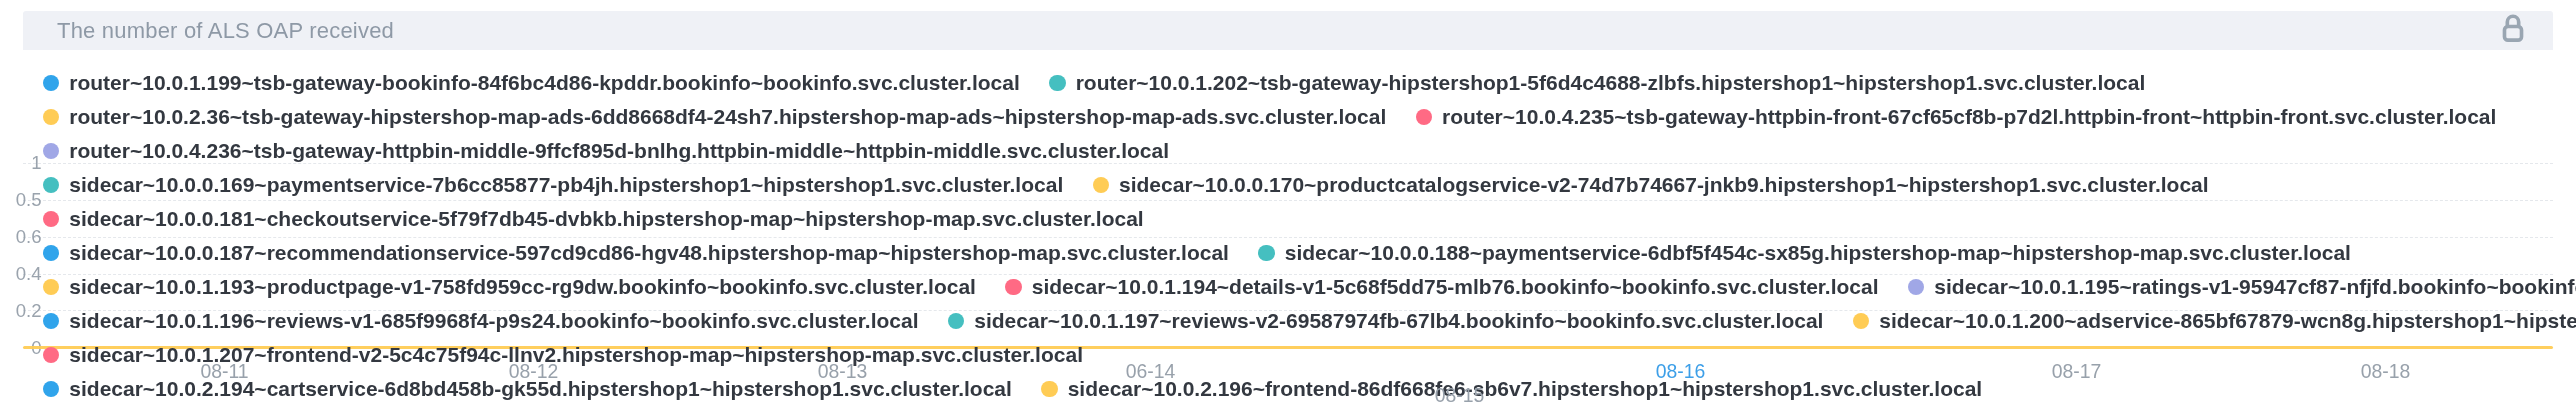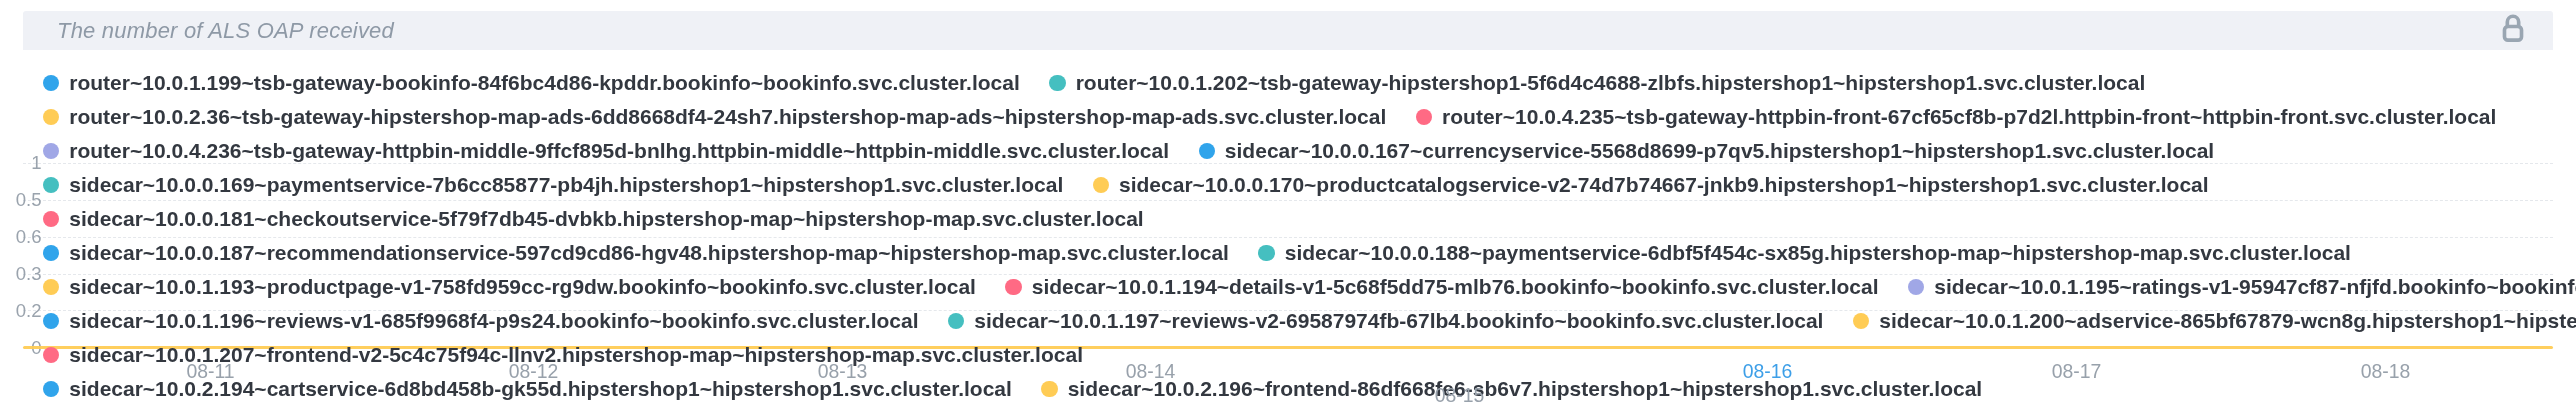--- a/index.html
+++ b/index.html
@@ -19,21 +19,20 @@
     border-radius: 3.1px 3.1px 0 0;
     display: flex;
     align-items: center;
     justify-content: space-between;
     padding: 0 23px 0 34px;
   }
   .panel-title {
     font-size: 22px;
     color: #8e99a6;
     letter-spacing: 0.2px;
-    font-style: italic;
   }
   .lock-btn {
     background: none; border: none; cursor: pointer;
     display: flex; align-items: center; justify-content: center;
     width: 34px; height: 34px;
   }
   .gridline {
     position: absolute;
     left: 23px; right: 23px; height: 0;
     border-top: 1.6px dashed #e5e8ec;
@@ -111,21 +110,21 @@
       <div class="gridline" style="top: 347px;"></div>
       <div class="gridline" style="top: 310px;"></div>
       <div class="gridline" style="top: 274px;"></div>
       <div class="gridline" style="top: 237px;"></div>
       <div class="gridline" style="top: 200px;"></div>
       <div class="gridline" style="top: 163px;"></div>
     </div>
   <div id="yaxis-layer">
       <div class="y-label" style="top: 337px;">0</div>
       <div class="y-label" style="top: 300px;">0.2</div>
-      <div class="y-label" style="top: 263px;">0.3</div>
+      <div class="y-label" style="top: 263px;">0.4</div>
       <div class="y-label" style="top: 226px; text-align: right;">0.6</div>
       <div class="y-label" style="top: 189px;">0.5</div>
       <div class="y-label" style="top: 152px;">1</div>
     </div>
 
   <div class="series-line" id="flat-line" style="top: 346px; background: rgb(255, 204, 85);"></div>
 
   <div class="legend" id="legend">
       <div class="legend-row">
         <div class="legend-item">
@@ -145,24 +144,20 @@
         <div class="legend-item">
           <span class="legend-dot" style="background: rgb(255, 106, 132);"></span>
           <span class="legend-label">router~10.0.4.235~tsb-gateway-httpbin-front-67cf65cf8b-p7d2l.httpbin-front~httpbin-front.svc.cluster.local</span>
         </div>
       </div>
       <div class="legend-row">
         <div class="legend-item">
           <span class="legend-dot" style="background: rgb(160, 167, 230);"></span>
           <span class="legend-label">router~10.0.4.236~tsb-gateway-httpbin-middle-9ffcf895d-bnlhg.httpbin-middle~httpbin-middle.svc.cluster.local</span>
         </div>
-        <div class="legend-item">
-          <span class="legend-dot" style="background: rgb(48, 164, 235);"></span>
-          <span class="legend-label">sidecar~10.0.0.167~currencyservice-5568d8699-p7qv5.hipstershop1~hipstershop1.svc.cluster.local</span>
-        </div>
       </div>
       <div class="legend-row">
         <div class="legend-item">
           <span class="legend-dot" style="background: rgb(69, 191, 192);"></span>
           <span class="legend-label">sidecar~10.0.0.169~paymentservice-7b6cc85877-pb4jh.hipstershop1~hipstershop1.svc.cluster.local</span>
         </div>
         <div class="legend-item">
           <span class="legend-dot" style="background: rgb(255, 204, 85);"></span>
           <span class="legend-label">sidecar~10.0.0.170~productcatalogservice-v2-74d7b74667-jnkb9.hipstershop1~hipstershop1.svc.cluster.local</span>
         </div>
@@ -223,24 +218,24 @@
           <span class="legend-label">sidecar~10.0.2.194~cartservice-6d8bd458b-gk55d.hipstershop1~hipstershop1.svc.cluster.local</span>
         </div>
         <div class="legend-item">
           <span class="legend-dot" style="background: rgb(255, 204, 85);"></span>
           <span class="legend-label">sidecar~10.0.2.196~frontend-86df668fe6-sb6v7.hipstershop1~hipstershop1.svc.cluster.local</span>
         </div>
       </div>
     </div>
 
   <div class="x-axis" id="xaxis">
-      <div class="x-label" style="left: 164px;">08-11</div>
+      <div class="x-label" style="left: 178px;">08-11</div>
       <div class="x-label" style="left: 487px;">08-12</div>
       <div class="x-label" style="left: 796px;">08-13</div>
-      <div class="x-label" style="left: 1104px;">08-14</div>
+      <div class="x-label" style="left: 1104px;">06-14</div>
       <div class="x-label" style="left: 1413px; margin-top: 24px;">08-15</div>
-      <div class="x-label highlight" style="left: 1721px;">08-16</div>
+      <div class="x-label highlight" style="left: 1634px;">08-16</div>
       <div class="x-label" style="left: 2030px;">08-17</div>
       <div class="x-label" style="left: 2339px; text-align: center;">08-18</div>
     </div>
 
 </div>
 
 
 </body></html>

